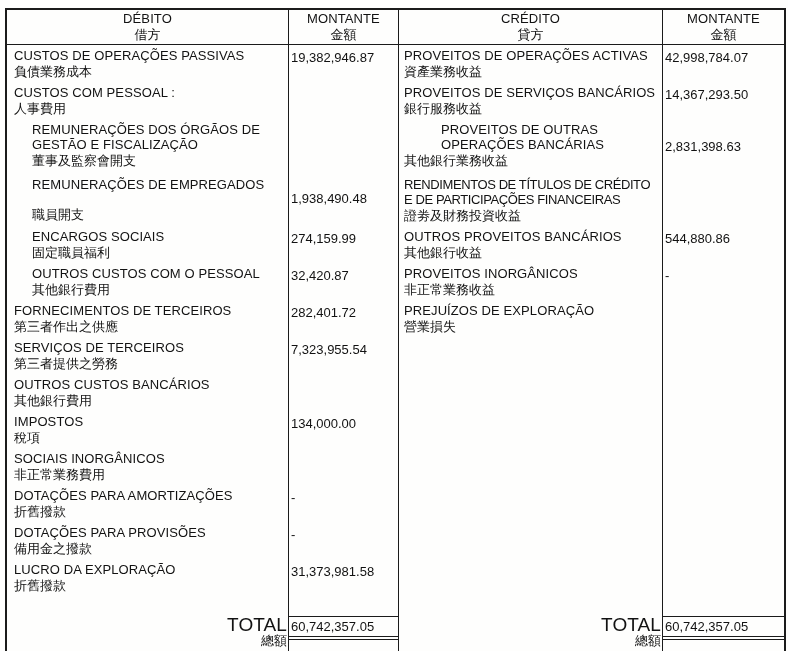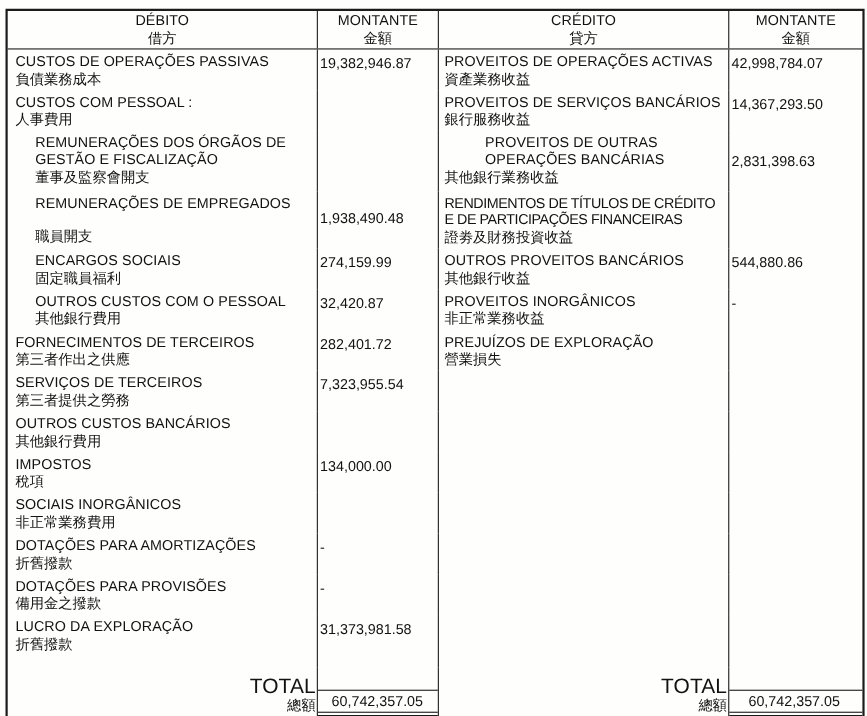--- a/index.html
+++ b/index.html
@@ -49,24 +49,24 @@
   
   .total-row{min-height:60px;}
   .total-label{
     display:flex;flex-direction:column;align-items:flex-end;
     padding:10px 1px 0 0;
   }
   .total-label .pt{font-size:19px;}
   .total-amt-cell{padding:0;}
   .total-box{
     box-sizing:border-box;
-    margin-top:20px;
+    margin-top:9px;
     border-top:1.5px solid #1b1b1b;
     border-bottom:4px double #1b1b1b;
-    text-align:center;
+    text-align:left;
     font-size:13px;
     padding:2px 3px 2px 2px;
     white-space:nowrap;
   }
   .c4 .total-box{padding-right:5px;}
 </style>
 </head>
 <body>
 
 <div class="sheet">

